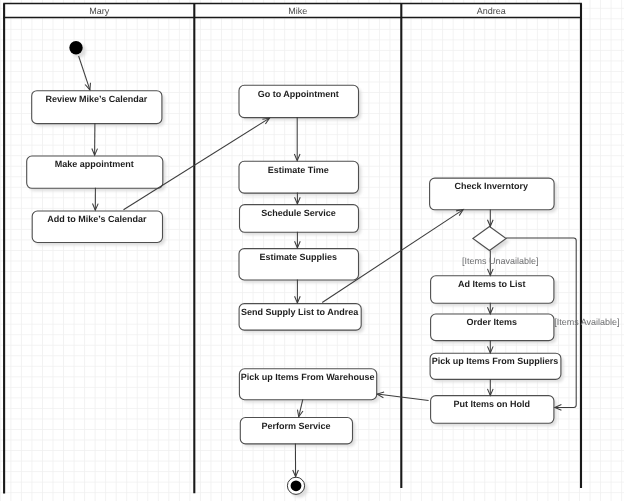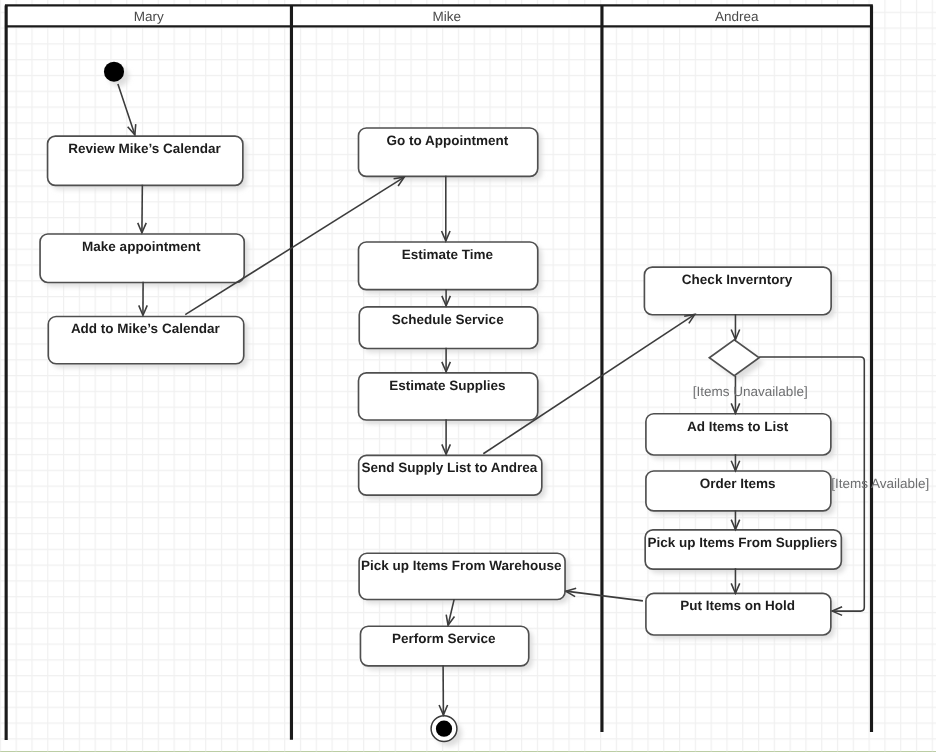--- a/index.html
+++ b/index.html
@@ -1,20 +1,20 @@
 <!DOCTYPE html>
 <html><head>
 <meta charset="utf-8">
 <title>Activity Diagram</title>
 <style>
   html,body{margin:0;padding:0;}
   body{width:624px;height:501px;overflow:hidden;background:#ffffff;
        font-family:"Liberation Sans", sans-serif;
        -webkit-font-smoothing:antialiased;text-rendering:geometricPrecision;}
-  #canvas{position:relative;width:624px;height:501px;background:#4d7c0f;}
+  #canvas{position:relative;width:624px;height:501px;background:#fef9c3;}
   #canvas > svg{display:block;position:absolute;left:0;top:0;}
   text{-webkit-font-smoothing:antialiased;}
   #canvas{will-change:transform;}
   .node-label{font-size:9px;font-weight:bold;text-anchor:middle;
               font-family:"Liberation Sans", sans-serif;}
   .lane-title{font-size:9px;font-weight:normal;text-anchor:middle;
               font-family:"Liberation Sans", sans-serif;}
   .guard-label{font-size:9px;font-weight:normal;text-anchor:middle;
               font-family:"Liberation Sans", sans-serif;}
 </style>

